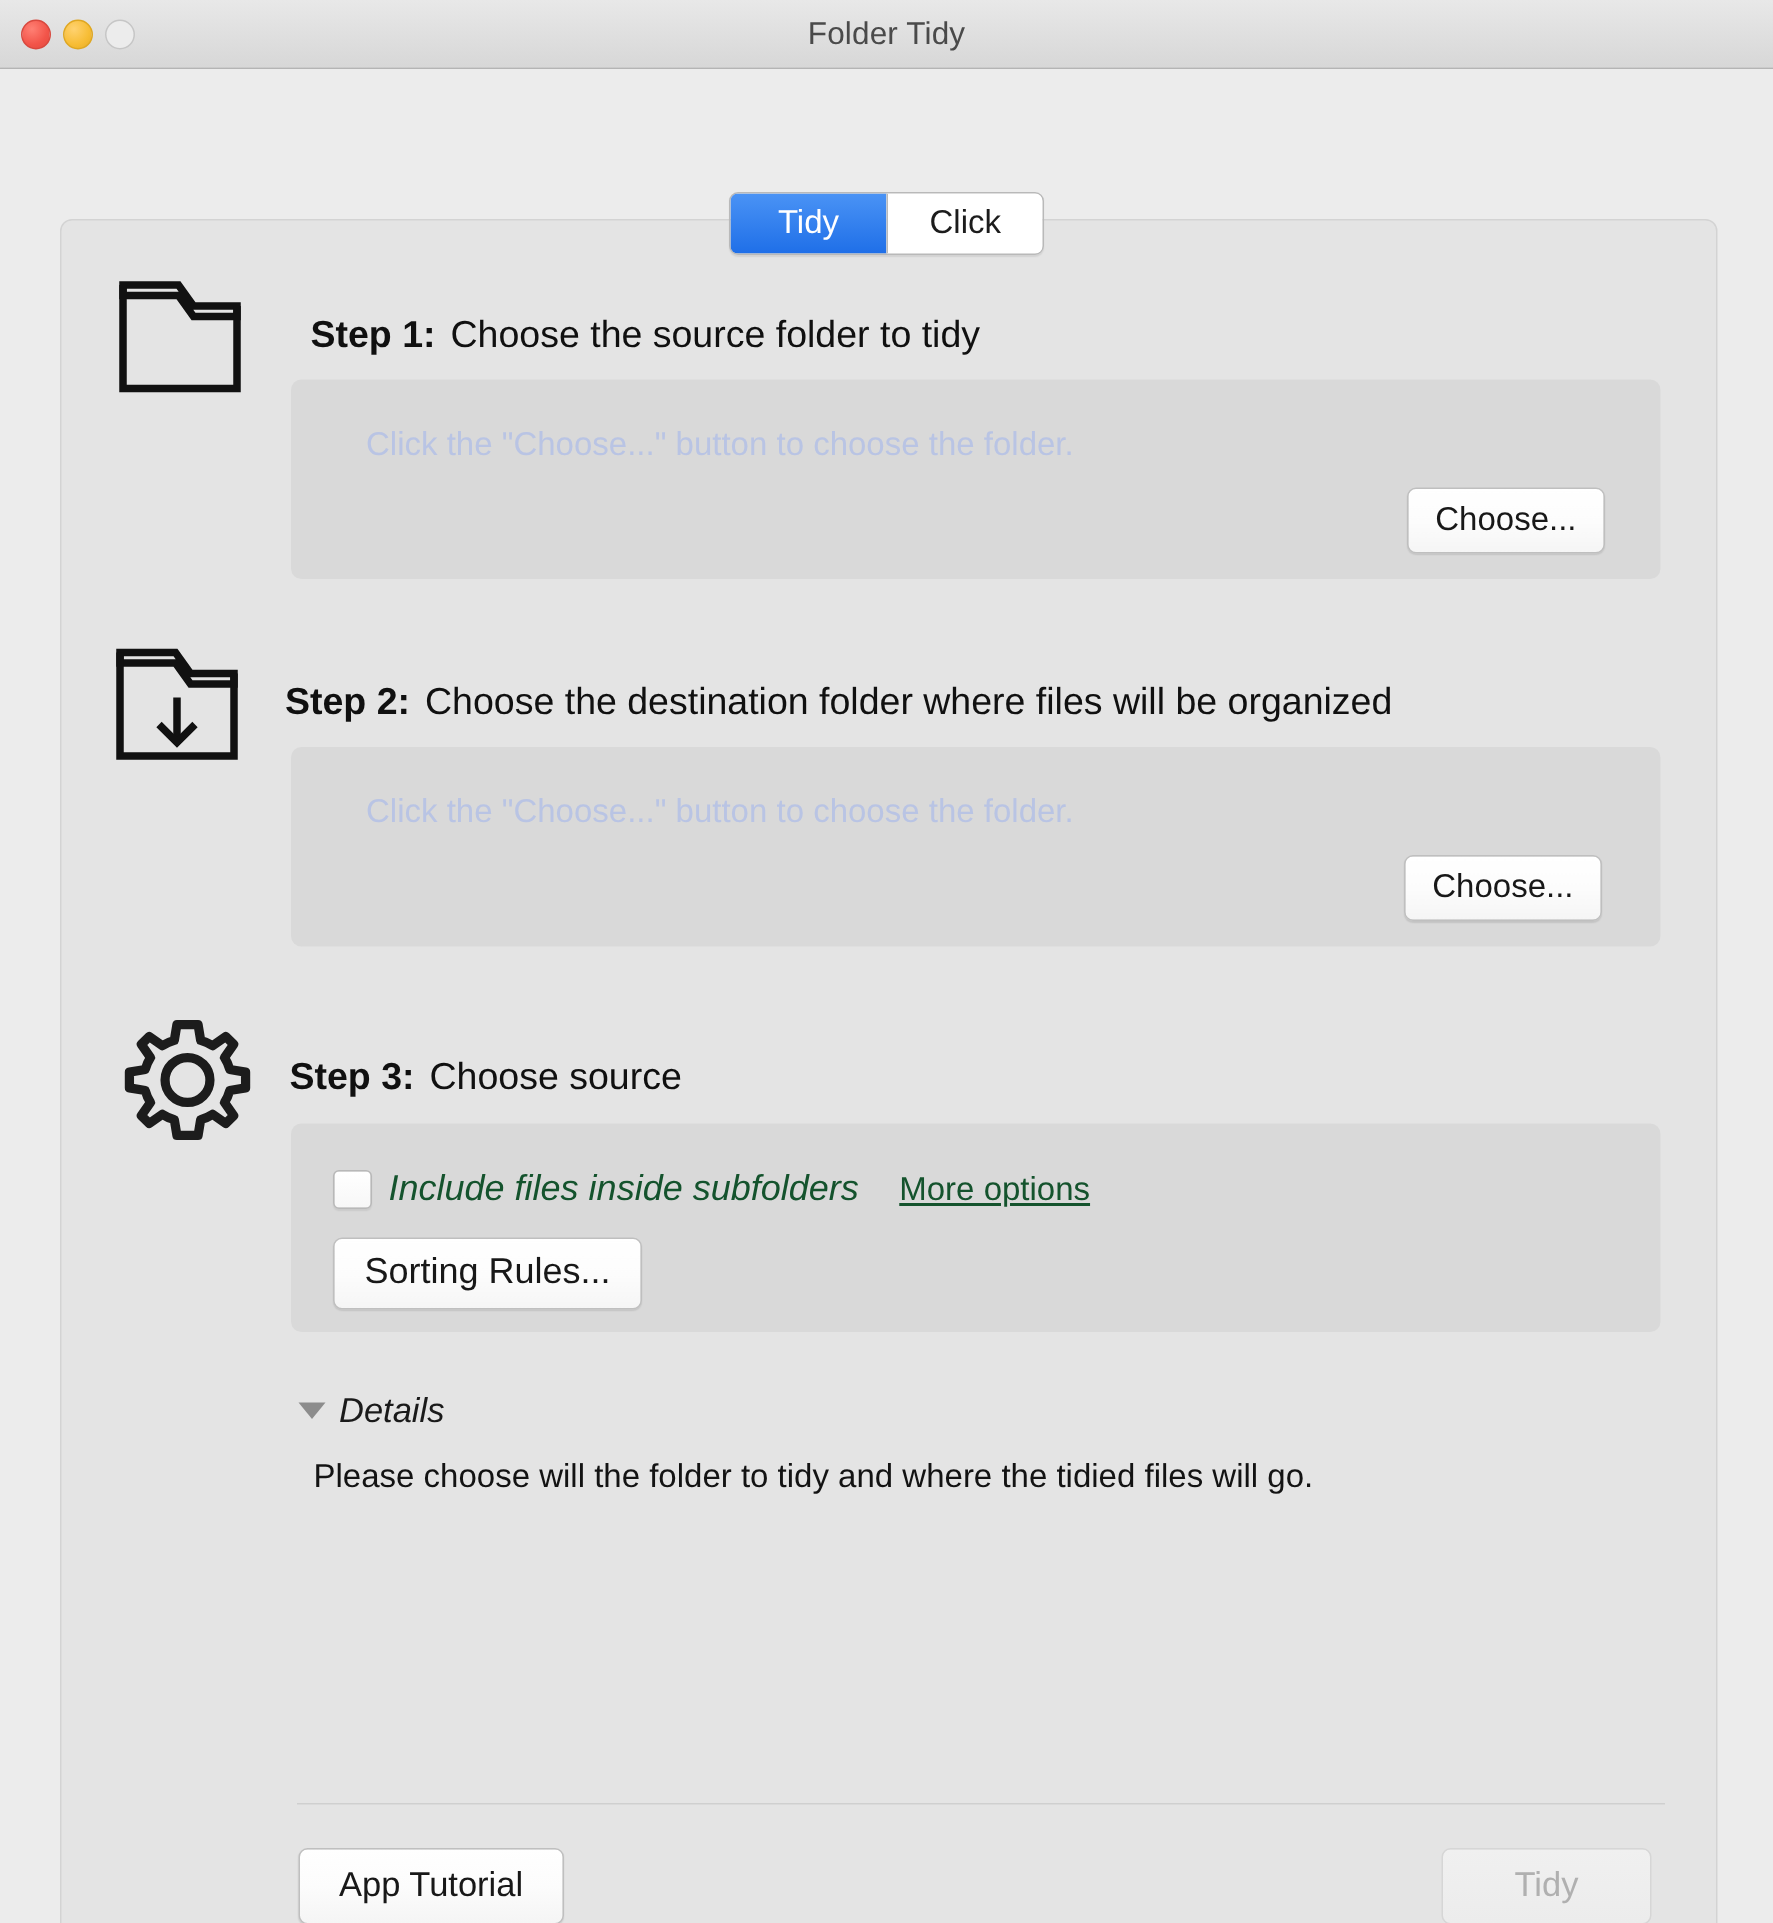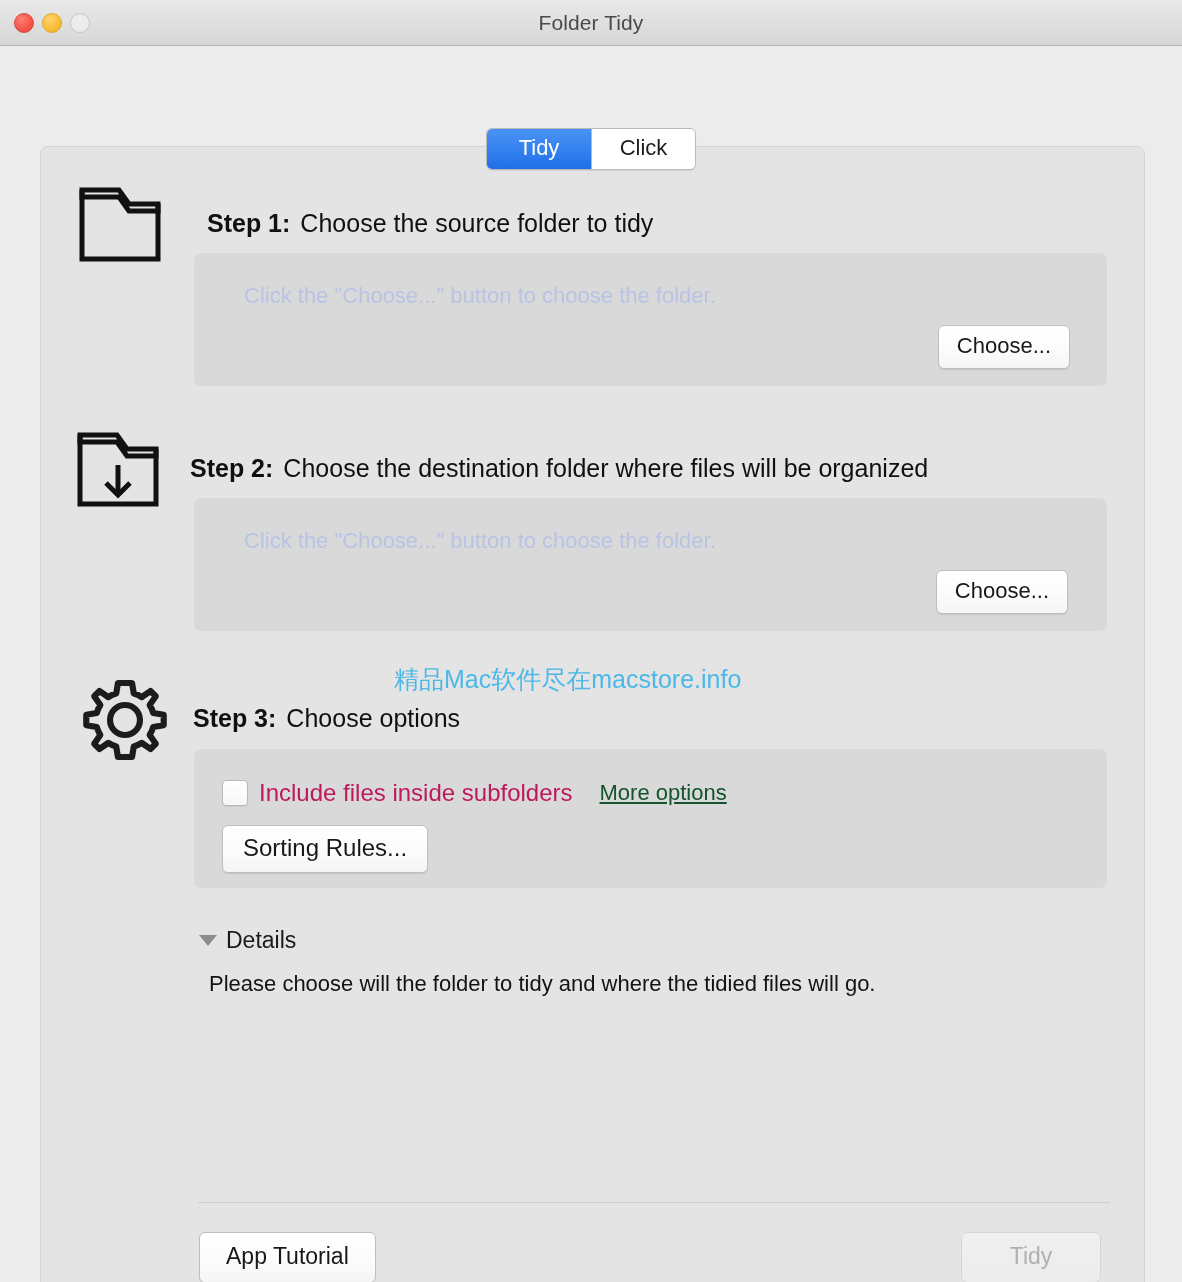--- a/index.html
+++ b/index.html
@@ -181,23 +181,24 @@
     width: 26px; height: 26px;
     background: linear-gradient(to bottom,#ffffff,#f7f7f7);
     border: 1px solid #b8b8b8;
     border-radius: 4px;
     box-shadow: 0 1px 1px rgba(0,0,0,0.07);
     display: inline-block;
     vertical-align: middle;
   }
   .check-label {
     font-size: 24px;
-    color: #be185d;
+    color: #14532d;
     vertical-align: middle;
     margin-left: 11px;
+    font-style: italic;
   }
   .link {
     font-size: 22px;
     color: #14532d;
     text-decoration: underline;
     cursor: default;
     white-space: nowrap;
   }
 
   
@@ -211,20 +212,21 @@
   }
 
   
   .details-row {
     position: absolute;
     left: 198px;
     top: 880px;
     display: flex;
     align-items: center;
     gap: 9px;
+    font-style: italic;
   }
   .tri {
     width: 0; height: 0;
     border-left: 9px solid transparent;
     border-right: 9px solid transparent;
     border-top: 11px solid #8c8c8c;
   }
   .details-label {
     font-size: 23px;
     color: #1a1a1a;
@@ -309,25 +311,24 @@
       </div>
 
       <div class="step" style="top:525px;">
         <span class="step-icon" style="left:40px; top:4px;">
           <svg width="88" height="88" viewBox="0 0 100 100">
             <path d="M50 8 L58 8 L60 20 A31 31 0 0 1 69 24 L79 17 L85 23 L78 33 A31 31 0 0 1 82 42 L94 44 L94 56 L82 58 A31 31 0 0 1 78 67 L85 77 L79 83 L69 76 A31 31 0 0 1 60 80 L58 92 L42 92 L40 80 A31 31 0 0 1 31 76 L21 83 L15 77 L22 67 A31 31 0 0 1 18 58 L6 56 L6 44 L18 42 A31 31 0 0 1 22 33 L15 23 L21 17 L31 24 A31 31 0 0 1 40 20 L42 8 Z" fill="none" stroke="#1c1c1c" stroke-width="7" stroke-linejoin="round"></path>
             <circle cx="50" cy="50" r="17" fill="none" stroke="#1c1c1c" stroke-width="7"></circle>
           </svg>
         </span>
         <div class="step-title" style="position:absolute; left:152px; top:32px;">
-          <b>Step 3:</b><span class="desc">Choose options</span>
-        </div>
-      </div>
-
-      <div class="watermark" style="left:353px; top:516px;">精品Mac软件尽在macstore.info</div>
+          <b>Step 3:</b><span class="desc">Choose source</span>
+        </div>
+      </div>
+
 
       <div class="options-box" style="left:153px; top:602px; width:913px; height:139px;">
         <div style="position:absolute; left:28px; top:30px; display:flex; align-items:center;">
           <span class="checkbox"></span>
           <span class="check-label">Include files inside subfolders</span>
           <a class="link" style="margin-left:27px;">More options</a>
         </div>
         <button class="push-btn" style="position:absolute; left:28px; top:76px; font-size:24px; padding:8px 20px 10px;">Sorting Rules...</button>
       </div>
 

